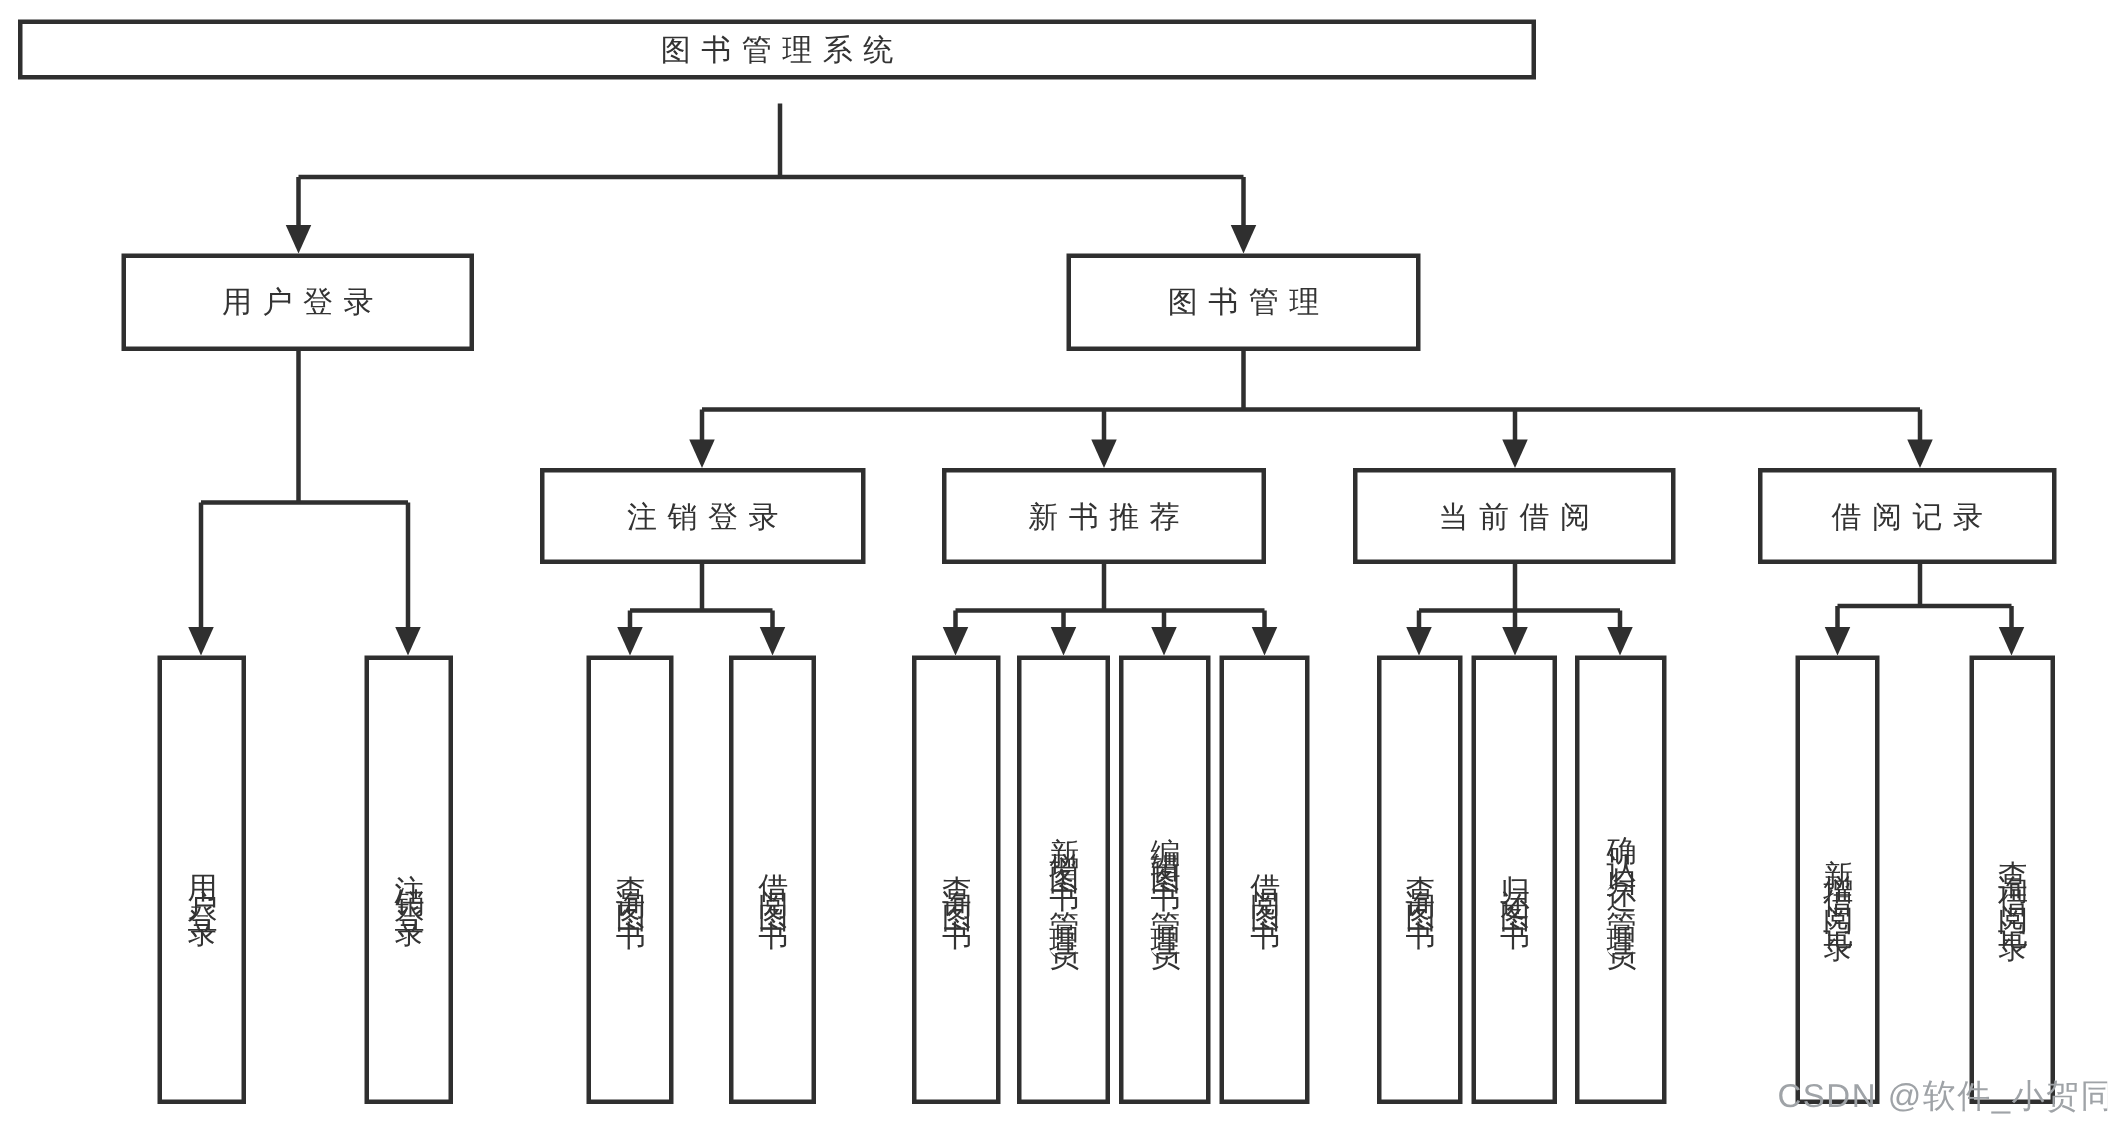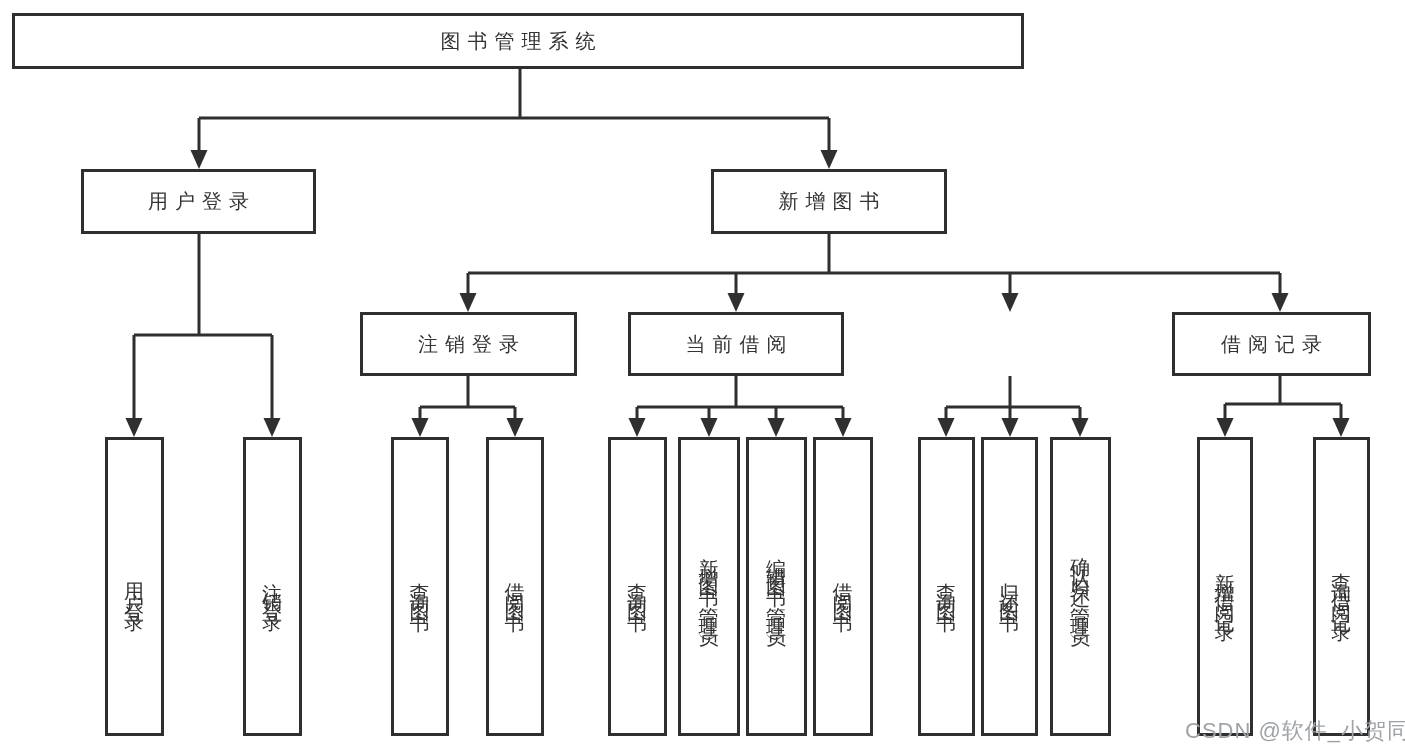--- a/index.html
+++ b/index.html
@@ -86,35 +86,38 @@
       <polygon points="767.5,418 784.5,418 776,437"></polygon>
       <polygon points="834.5,418 851.5,418 843,437"></polygon>
       <polygon points="937.5,418 954.5,418 946,437"></polygon>
       <polygon points="1001.5,418 1018.5,418 1010,437"></polygon>
       <polygon points="1071.5,418 1088.5,418 1080,437"></polygon>
       <polygon points="1216.5,418 1233.5,418 1225,437"></polygon>
       <polygon points="1332.5,418 1349.5,418 1341,437"></polygon>
     </g>
   </svg>
 
-  <div class="node" style="left:12px;top:13px;width:1012px;height:56px">
+  <div class="node" style="left:12px;top:13px;width:1012px;height:40px">
     <span class="hlabel">图书管理系统</span>
   </div>
 
   <div class="node" style="left:81px;top:169px;width:235px;height:65px">
     <span class="hlabel">用户登录</span>
   </div>
   <div class="node" style="left:711px;top:169px;width:236px;height:65px">
-    <span class="hlabel">新增图书</span>
+    <span class="hlabel">图书管理</span>
   </div>
 
   <div class="node" style="left:360px;top:312px;width:217px;height:64px">
     <span class="hlabel">注销登录</span>
   </div>
   <div class="node" style="left:628px;top:312px;width:216px;height:64px">
+    <span class="hlabel">新书推荐</span>
+  </div>
+  <div class="node" style="left:902px;top:312px;width:215px;height:64px">
     <span class="hlabel">当前借阅</span>
   </div>
   <div class="node" style="left:1172px;top:312px;width:199px;height:64px">
     <span class="hlabel">借阅记录</span>
   </div>
 
   <div class="node" style="left:105px;top:437px;width:59px;height:299px">
     <span class="vlabel">用户登录</span>
   </div>
   <div class="node" style="left:243px;top:437px;width:59px;height:299px">

